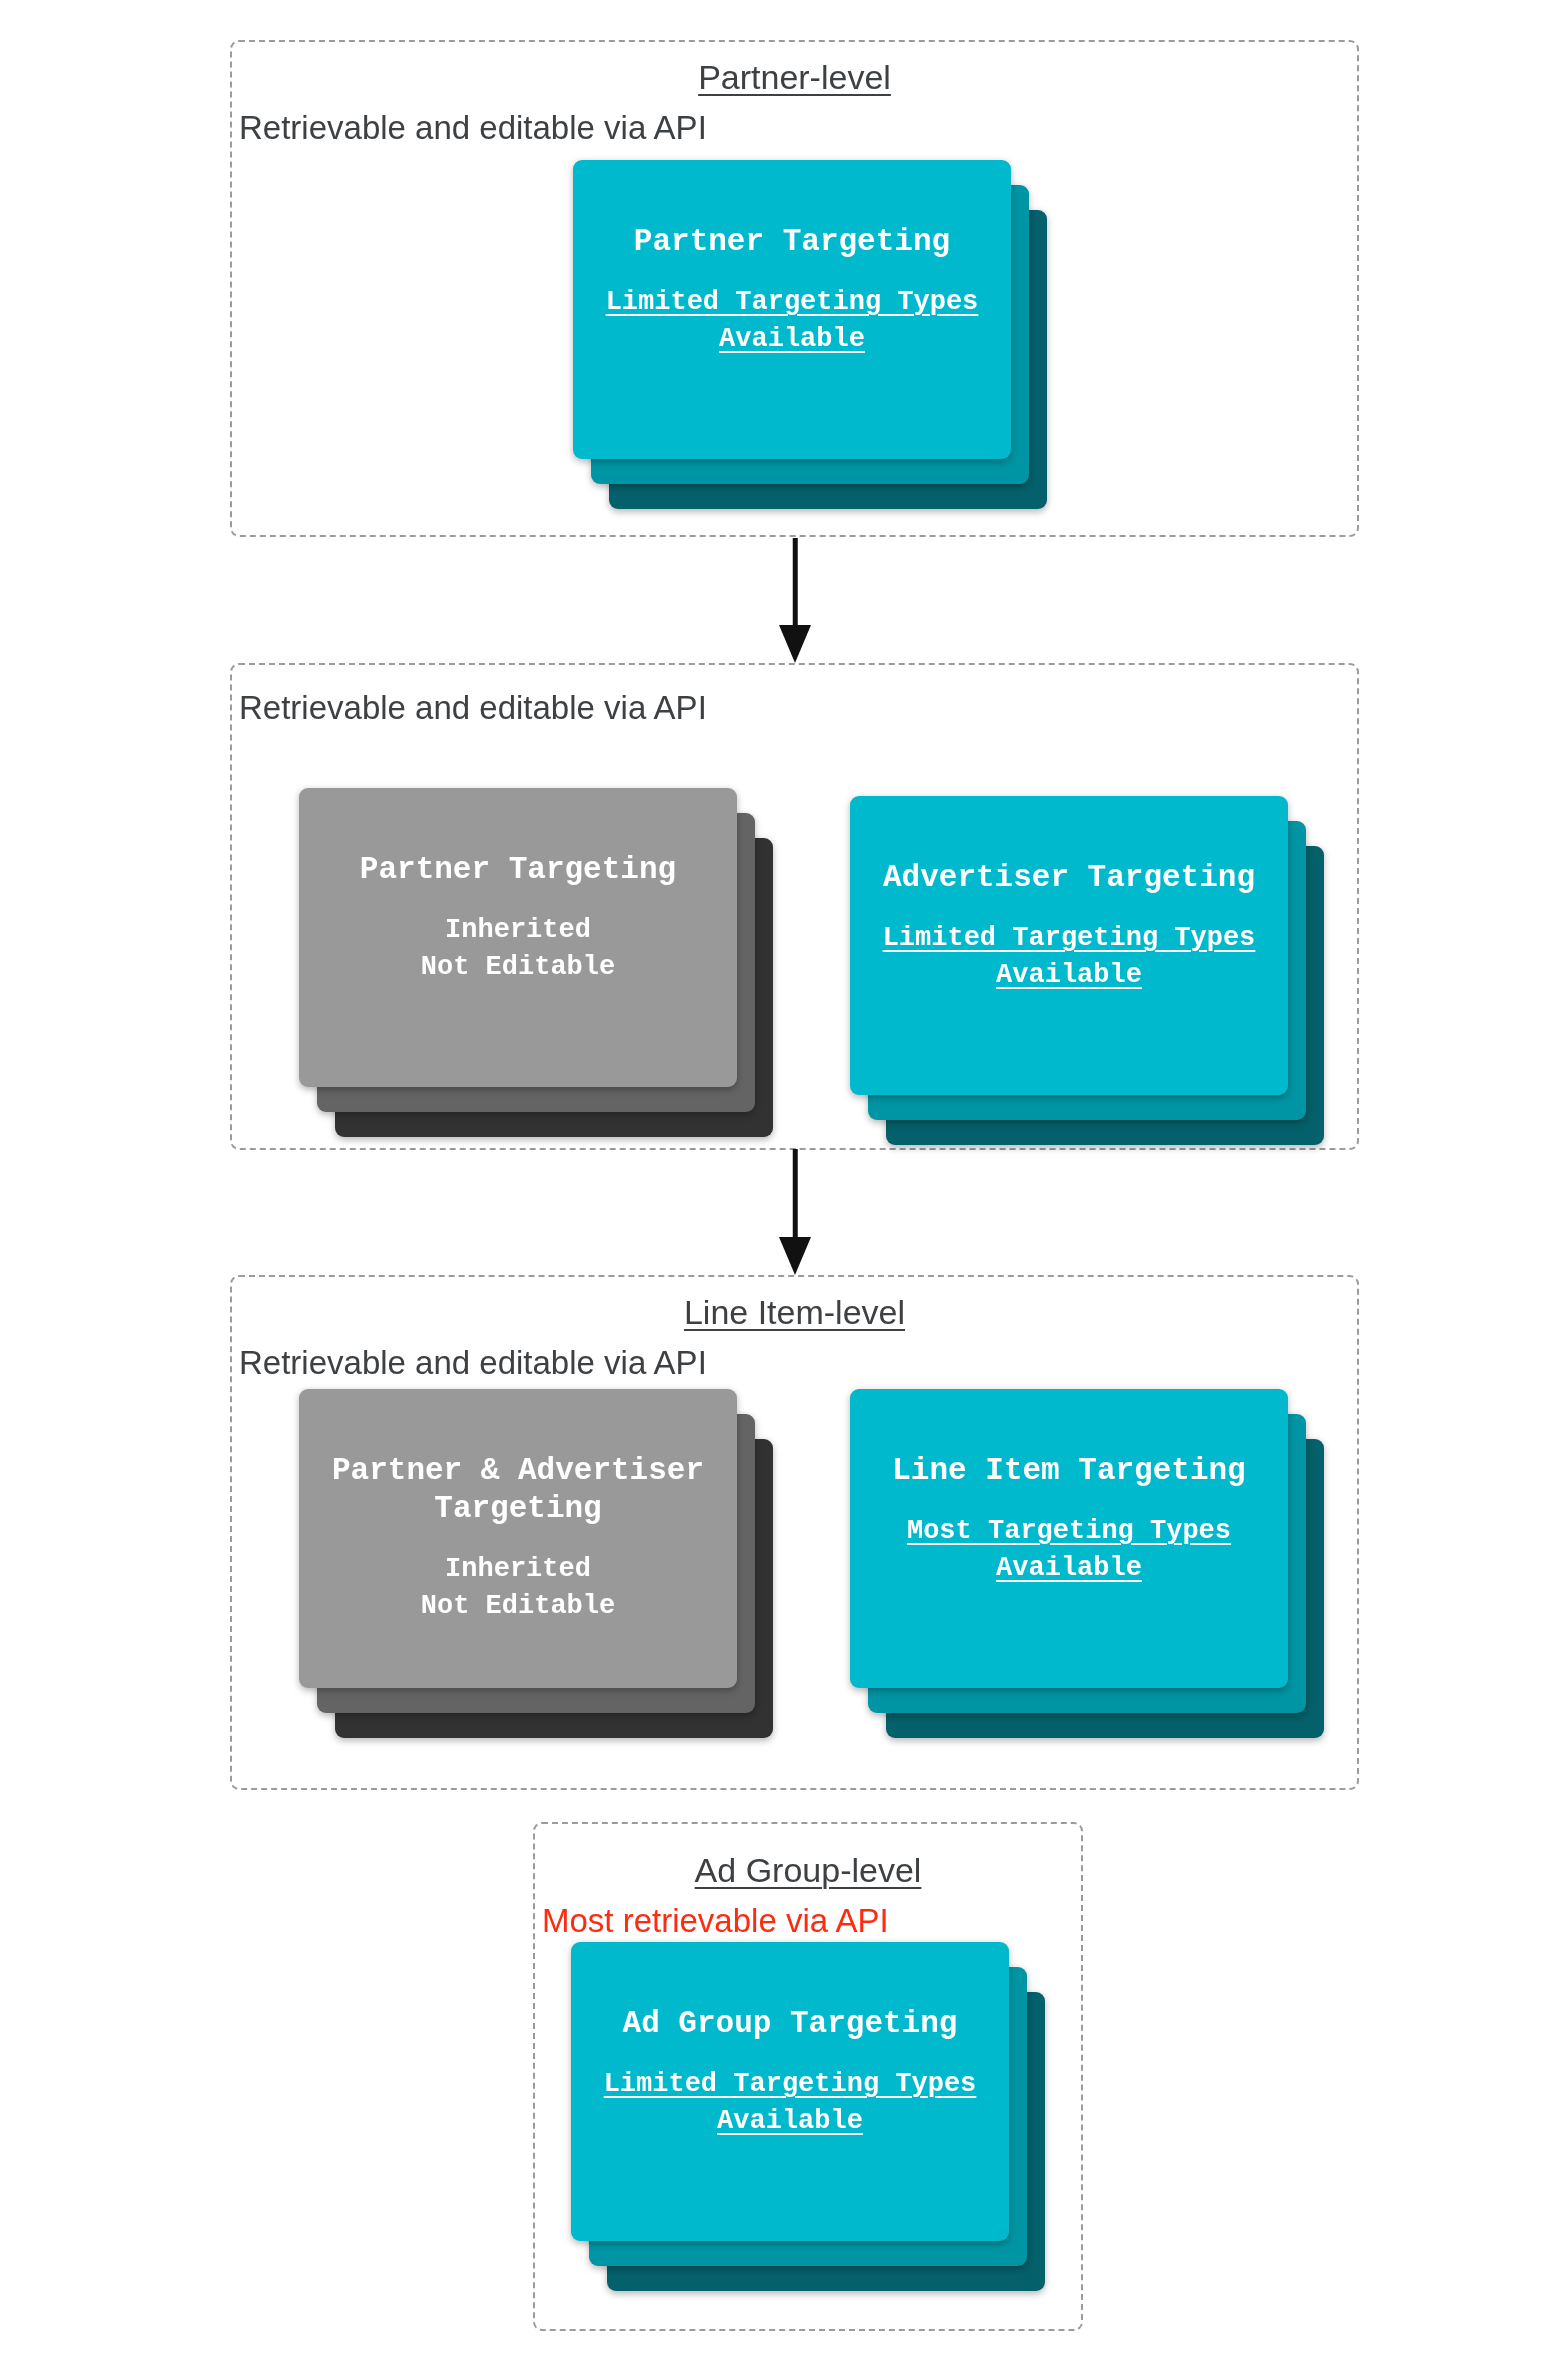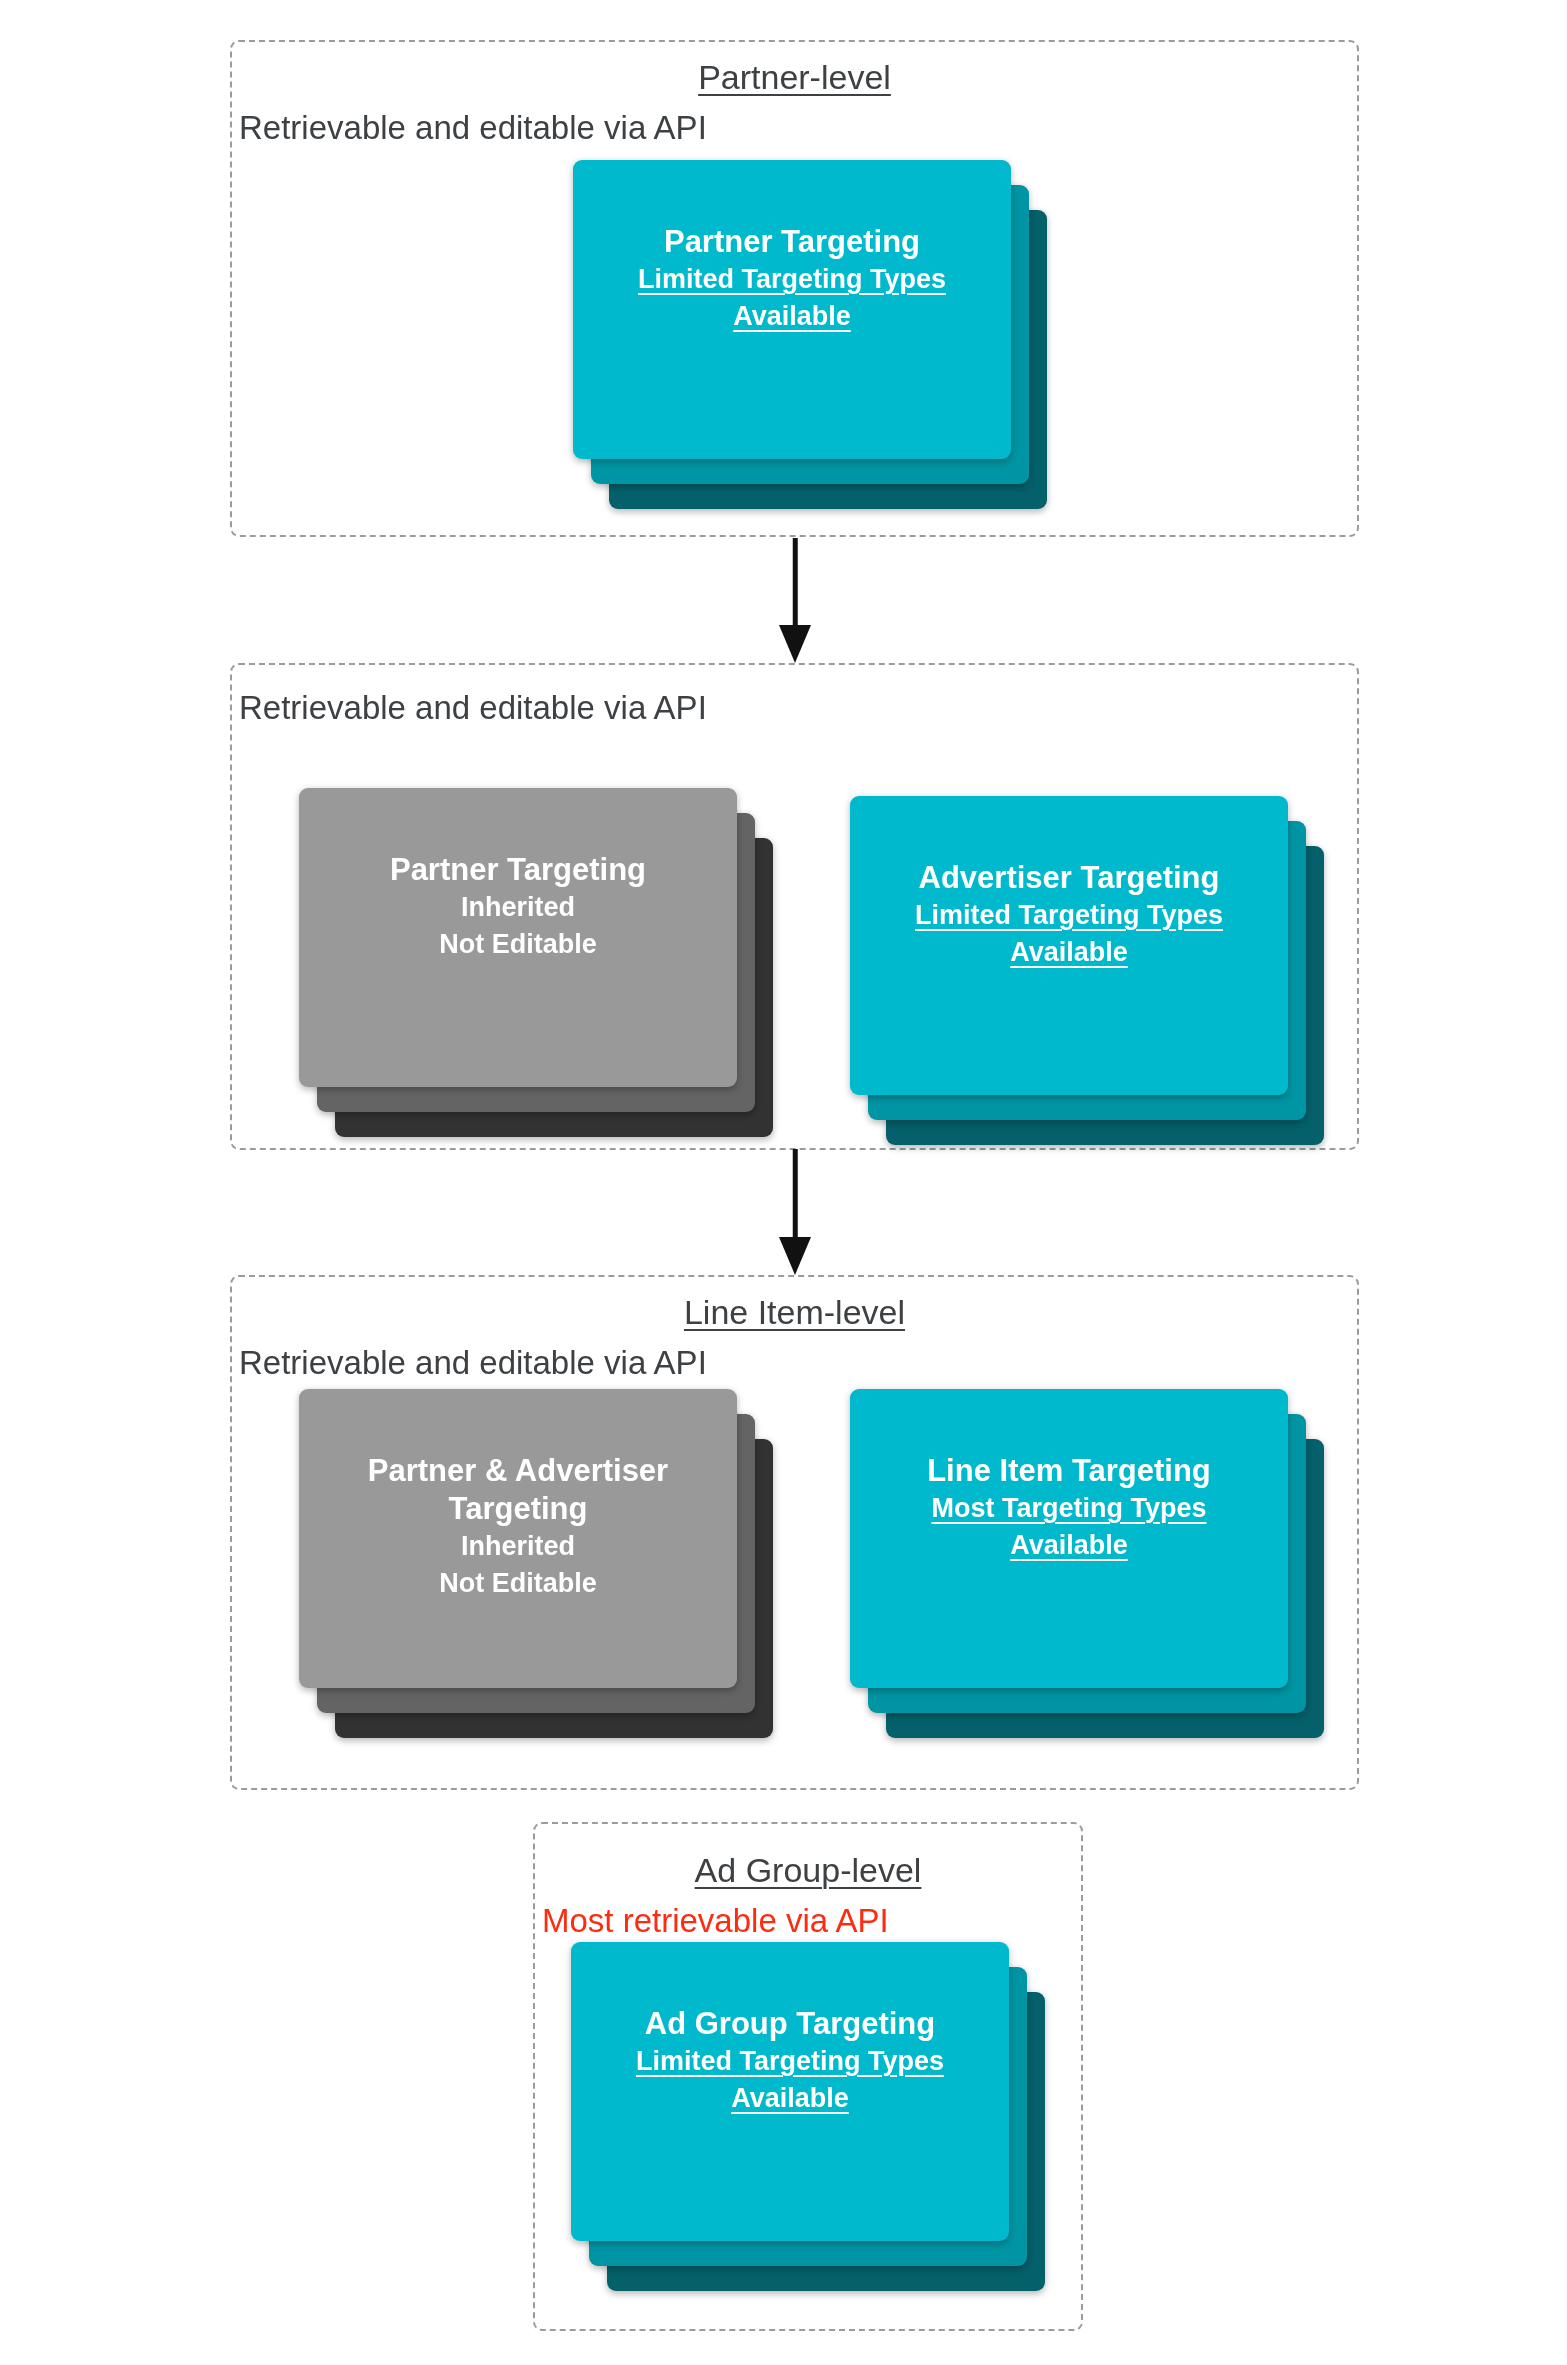--- a/index.html
+++ b/index.html
@@ -39,21 +39,21 @@
     margin:7px;
     font-size:33px;
     font-weight:400;
     color:#3d4144;
     text-align:left;
     line-height:43px;
   }
   .sec-subtitle.red{color:#fb2c10;}
 
   
-  .stack{position:absolute; width:473px; height:435px;}
+  .stack{position:absolute; width:473px; height:435px;font-family:Liberation Mono, monospace;}
   .layer{
     position:absolute;
     width:438px; height:299px;
     border-radius:9px;
     box-shadow:0 2.7px 7.1px rgba(0,0,0,0.28);
   }
   .layer.back  {left:36px; top:50px;}
   .layer.middle{left:18px; top:25px;}
   .layer.front {left:0;    top:0;  }
 
@@ -74,21 +74,21 @@
     color:#ffffff;
   }
   .card-title{
     margin:0;
     padding-top:63px;
     font-size:31px;
     font-weight:700;
     line-height:38px;
   }
   .stack.short-top .card-title{}
-  .card-lines{}
+  .card-lines{margin-top:23px;}
   .card-line{
     font-size:27px;
     font-weight:700;
     line-height:37px;
   }
   .card-line.u{
     text-decoration:underline;
     text-underline-offset:5.4px;
     text-decoration-thickness:1.8px;
   }

